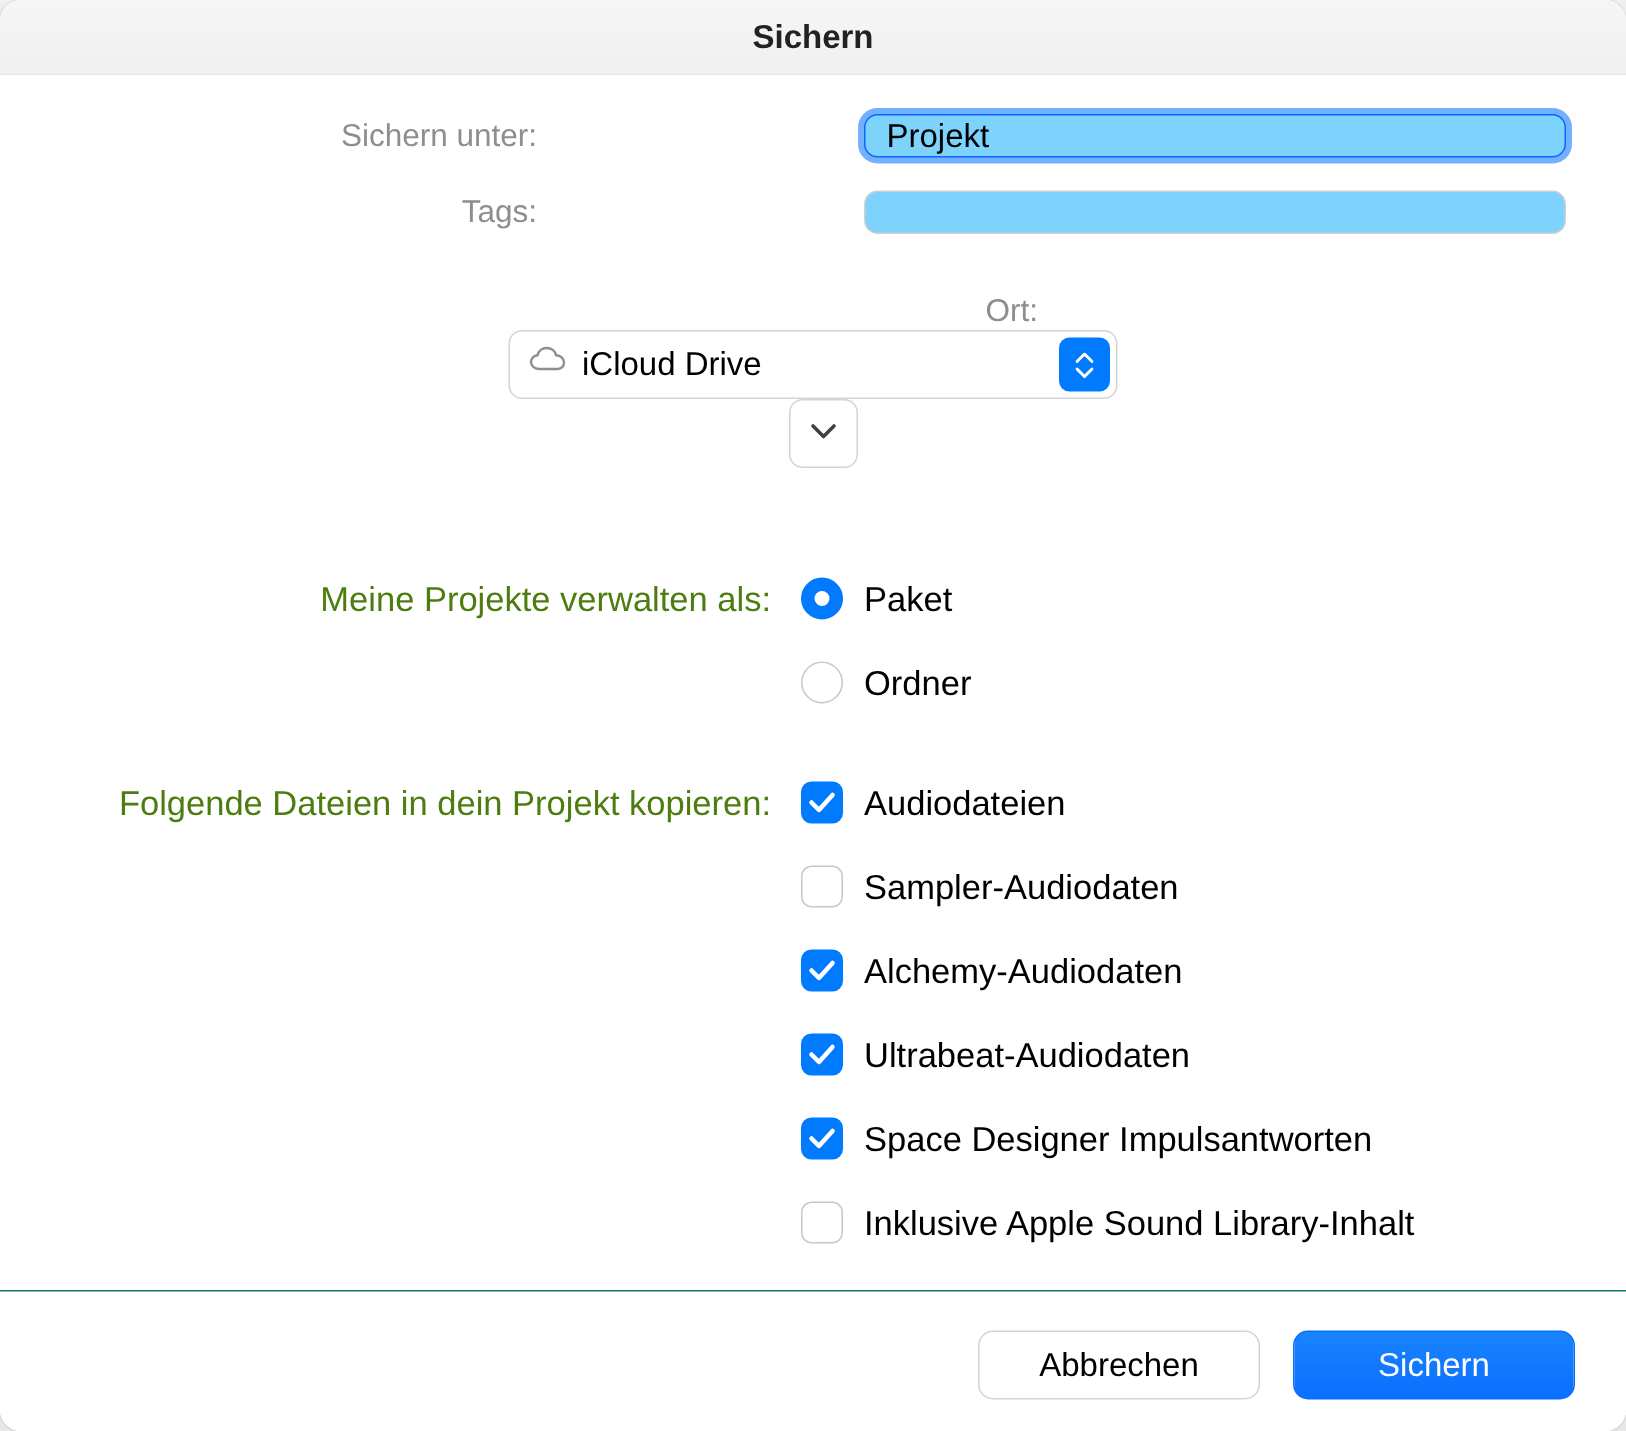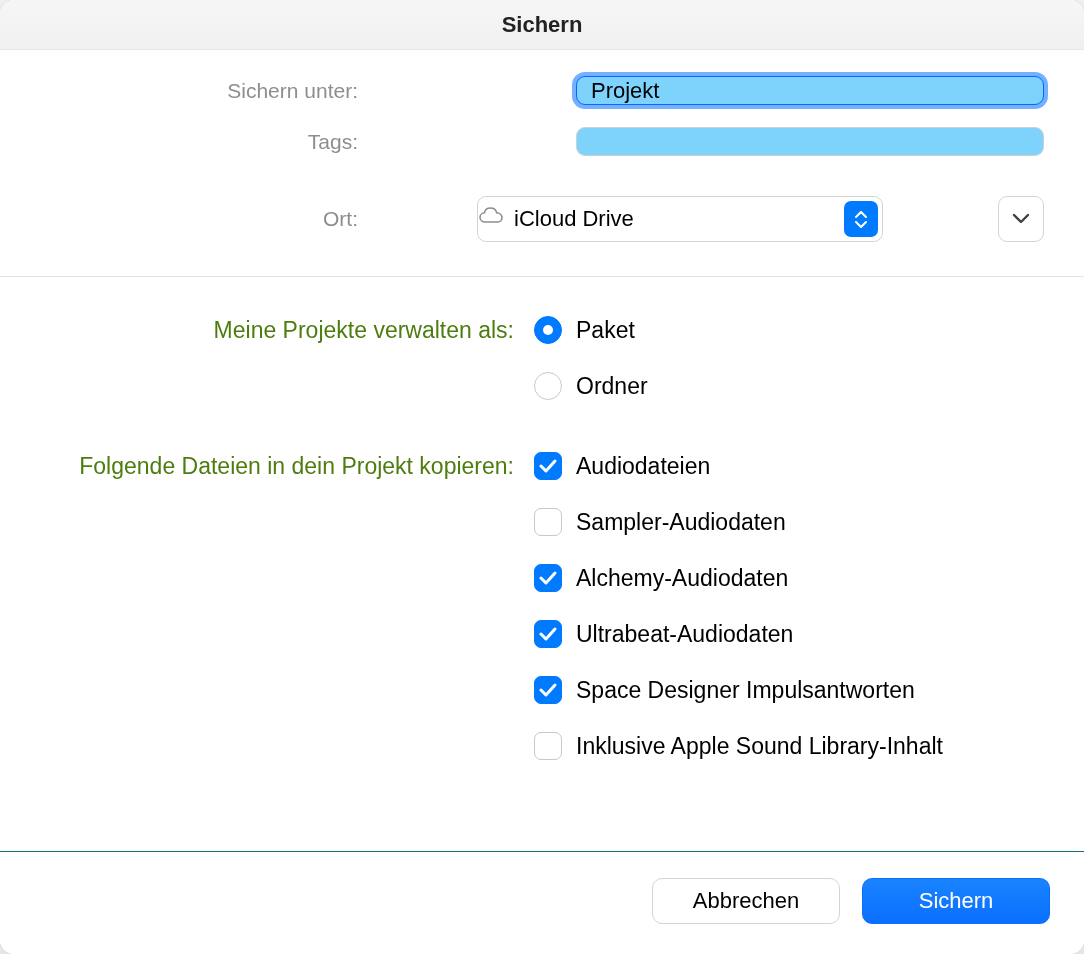--- a/index.html
+++ b/index.html
@@ -56,29 +56,30 @@
       background: #7dd3fc;
       color: #000;
     }
     .name-input {
       width: 468px;
       outline: none;
       box-shadow: 0 0 0 4px rgba(0,112,255,0.55);
       border: 1px solid #0a66ff;
     }
     .tags-input { width: 468px; }
-    .location-row { margin-top: 40px; margin-bottom: 0; }
+    .location-row { margin-top: 40px; margin-bottom: 0; flex-direction: column; }
     .location-select {
       display: flex;
       align-items: center;
       width: 406px;
       height: 46px;
       border: 1px solid #d4d4d4;
       border-radius: 9px;
       background: #fff;
+      padding-left: 12px;
       font-size: 22px;
       color: #000;
       position: relative;
     }
     .cloud-icon {
       width: 26px; height: 20px; margin-right: 10px; flex-shrink: 0;
     }
     .stepper {
       position: absolute;
       right: 4px; top: 4px; bottom: 4px;

